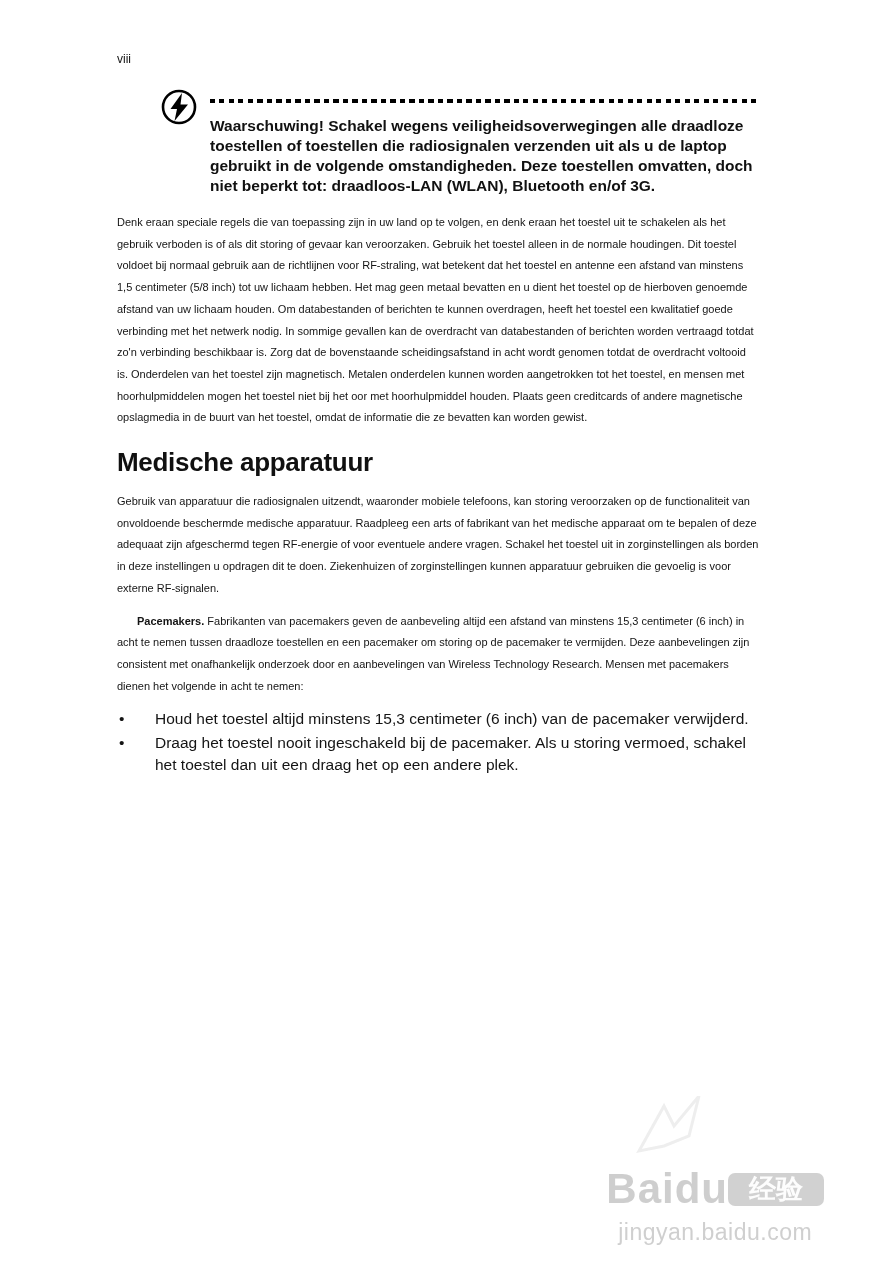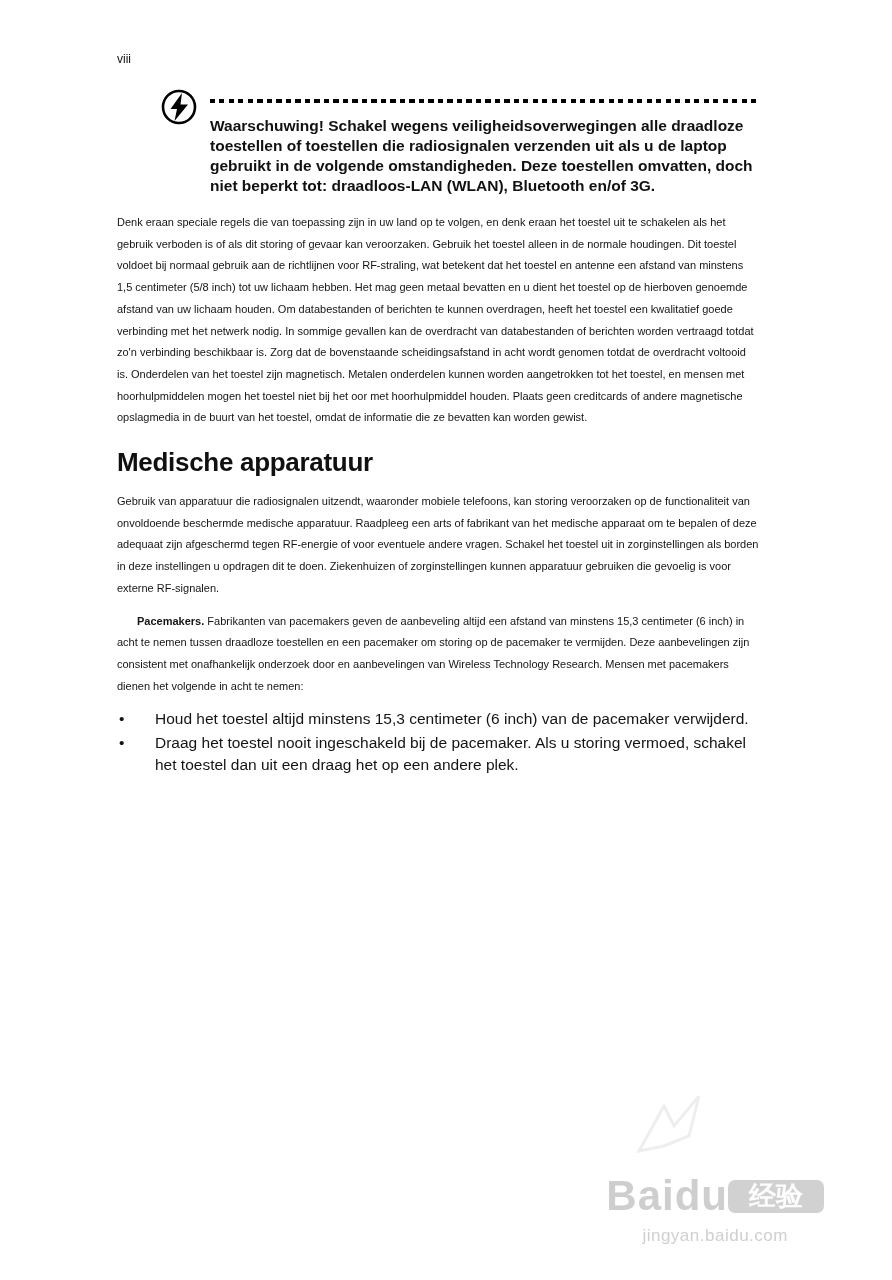--- a/index.html
+++ b/index.html
@@ -96,21 +96,21 @@
     font-size: 27px;
     font-weight: bold;
     color: rgba(255,255,255,0.95);
     background: rgba(190,190,190,0.7);
     border-radius: 7px;
     padding: 3px 21px;
     line-height: 1;
   }
   .wm-url {
     margin-top: 6px;
-    font-size: 17px;
+    font-size: 23px;
     color: rgba(195,195,195,0.8);
     letter-spacing: 0.5px;
   }
   .wm-graphic {
     position: absolute;
     right: 120px;
     bottom: 90px;
     opacity: 0.35;
   }
 </style>

